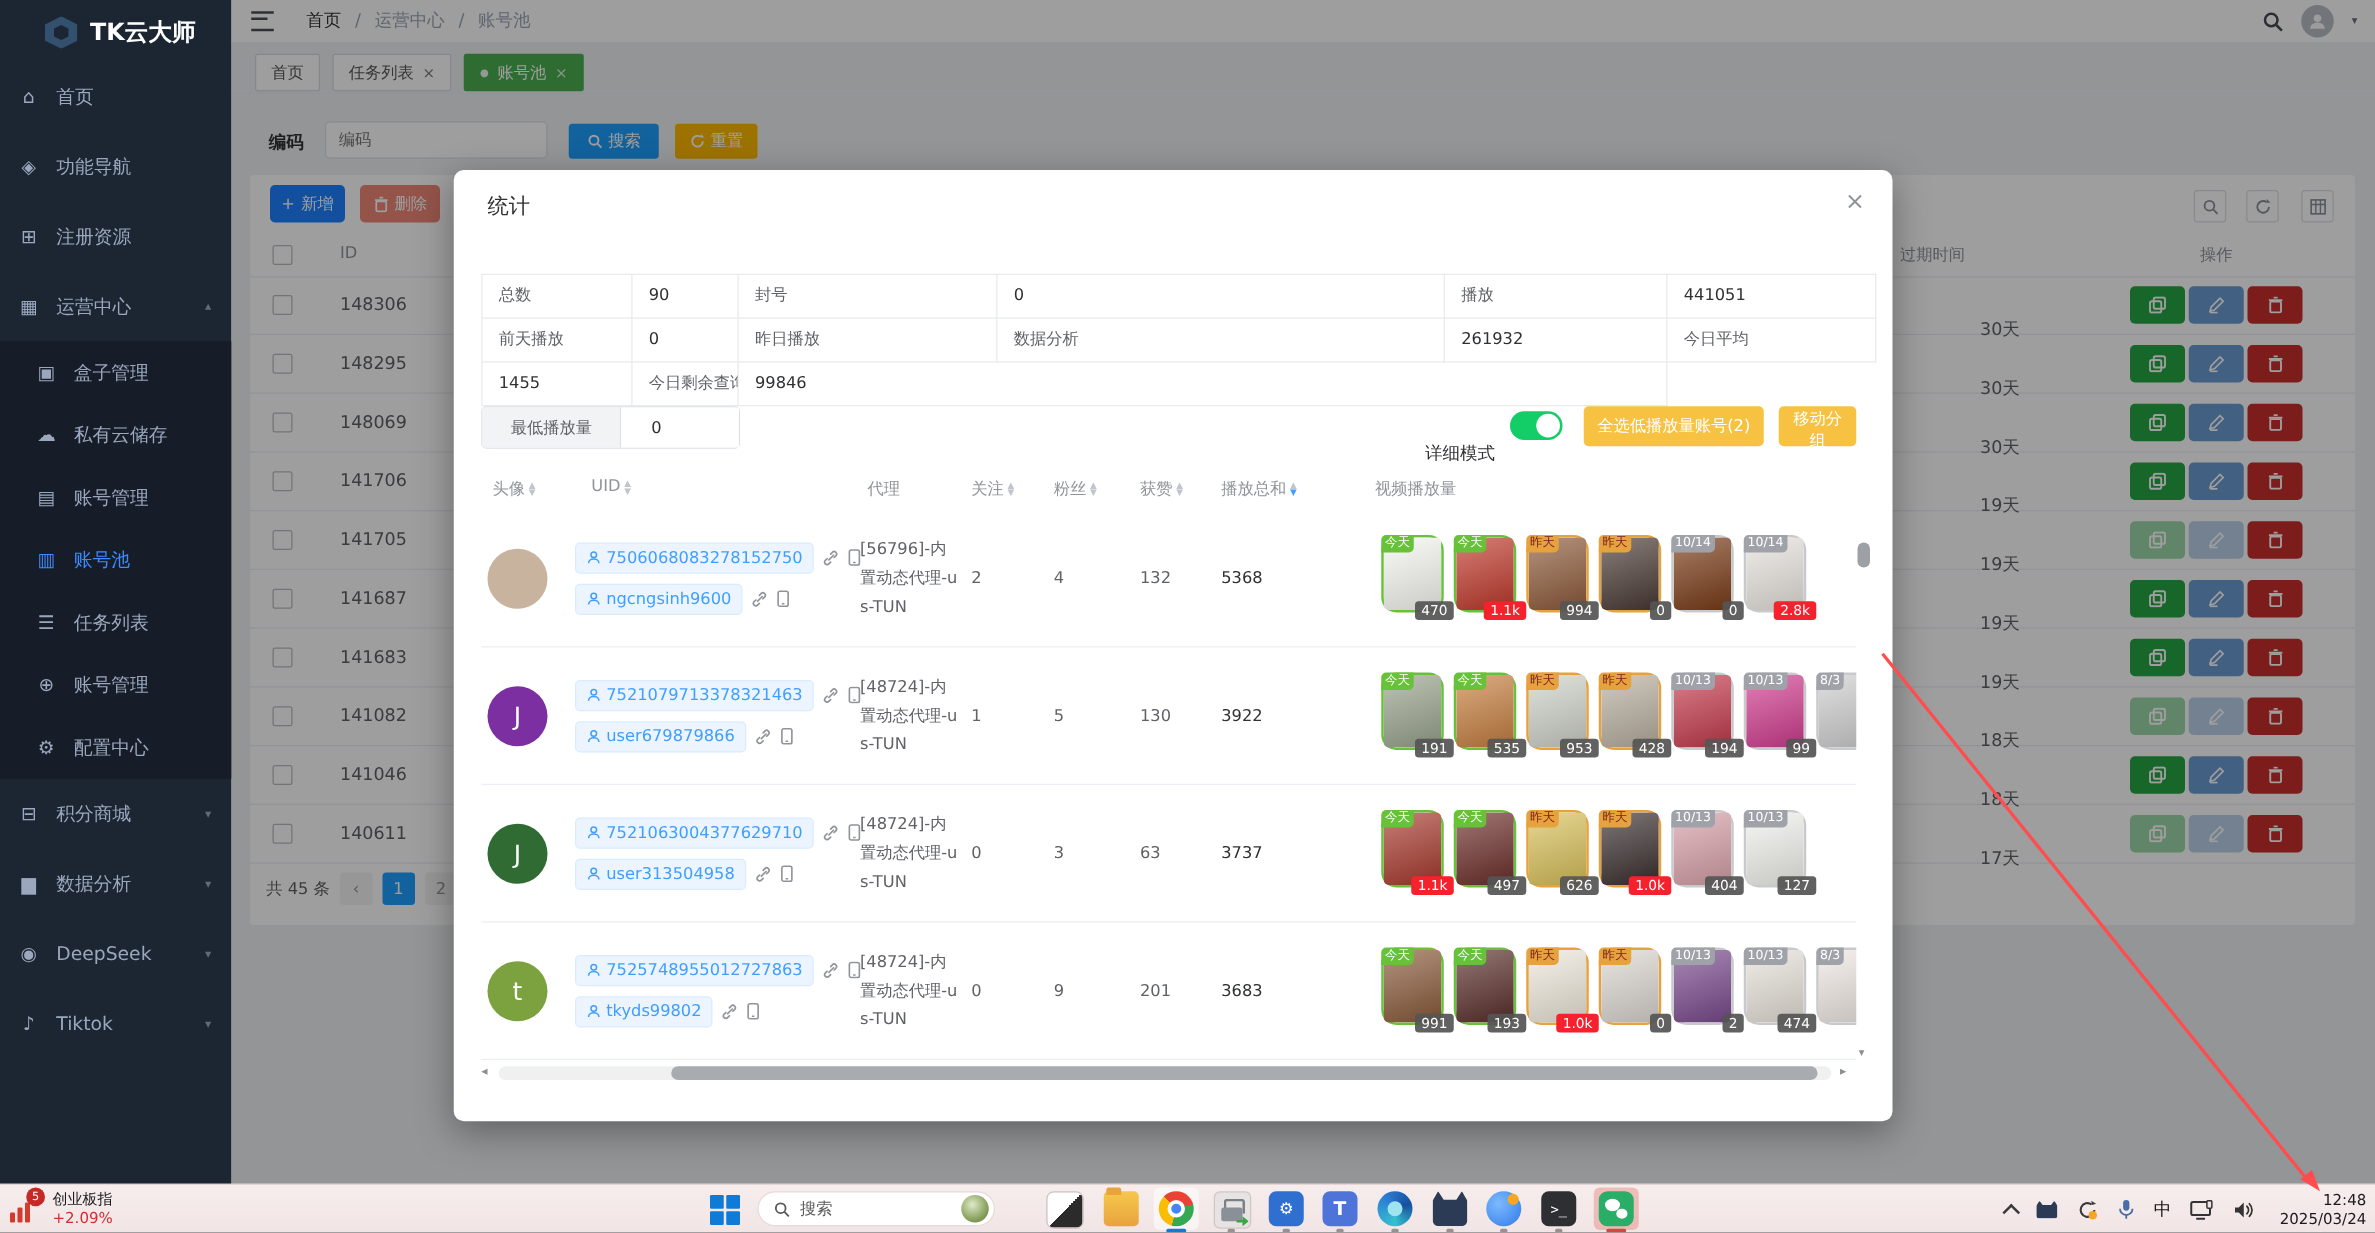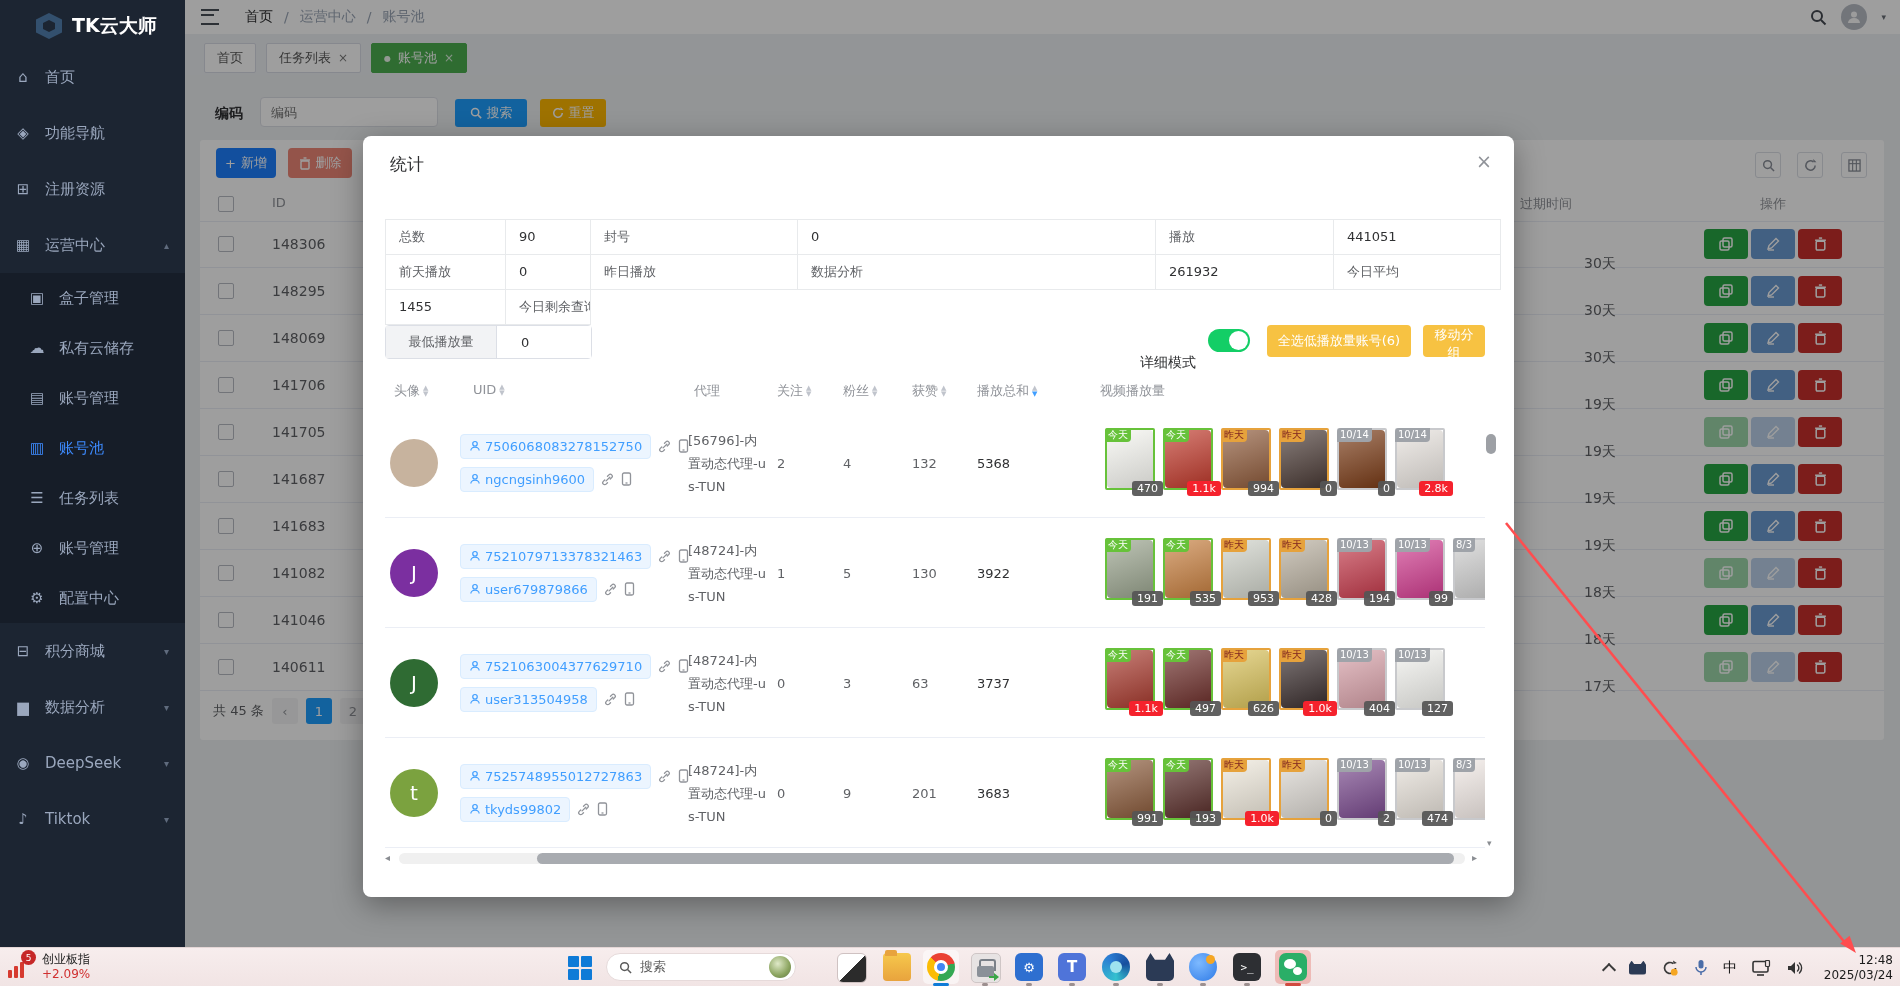--- a/index.html
+++ b/index.html
@@ -98,21 +98,21 @@
   .m-row{position:relative;height:109px;border-bottom:1px solid #ebeef5;width:1100px;}
   .avatar{position:absolute;left:5px;top:50%;transform:translateY(-50%);width:48px;height:48px;border-radius:50%;display:flex;align-items:center;justify-content:center;color:#fff;font-size:20px;background:#999;}
   .uid-col{position:absolute;left:75px;top:50%;transform:translateY(-50%);display:flex;flex-direction:column;gap:8px;}
   .uid-line{display:flex;align-items:center;gap:7px;}
   .chip{display:inline-flex;align-items:center;gap:4px;background:#ecf5ff;border:1px solid #d9ecff;color:#409eff;font-size:13px;padding:4px 8px;border-radius:4px;cursor:pointer;white-space:nowrap;}
   .mini-ic{color:#909399;display:inline-flex;cursor:pointer;}
   .proxy{position:absolute;left:303px;width:82px;top:50%;transform:translateY(-50%);font-size:13px;color:#606266;line-height:23px;word-break:break-all;}
   .num{position:absolute;top:50%;transform:translateY(-50%);font-size:13px;color:#606266;}
   .n1{left:392px;} .n2{left:458px;} .n3{left:527px;} .n4{left:592px;color:#303133;}
   .thumbs{position:absolute;left:720px;top:20px;display:flex;gap:8px;}
-  .thumb{position:relative;width:46px;height:58px;border:2px solid #c8c9cc;border-radius:2px;flex:none;}
+  .thumb{position:relative;width:46px;height:58px;border:2px solid #c8c9cc;border-radius:12px;flex:none;}
   .t-body{position:absolute;inset:0;border-radius:4px;background-image:linear-gradient(160deg,rgba(255,255,255,.35),rgba(0,0,0,.18));}
   .vtag{position:absolute;top:-2px;left:-2px;font-size:10px;line-height:14px;padding:0 3px;border-radius:4px 0 4px 0;color:#fff;background:#9fa3a9;z-index:2;white-space:nowrap;}
   .thumb[data-kind="today"]{border-color:#67c23a;} .thumb[data-kind="today"] .vtag{background:#67c23a;}
   .thumb[data-kind="yday"]{border-color:#e6a23c;} .thumb[data-kind="yday"] .vtag{background:#e6a23c;color:#7a1f1f;}
   .vviews{position:absolute;right:-10px;bottom:-8px;background:rgba(85,85,85,.93);color:#fff;font-size:11px;padding:1px 5px;border-radius:3px;z-index:3;}
   .vviews[data-hot="true"]{background:#f5222d;}
 
   #h-scroll{position:absolute;left:22px;top:716px;width:1100px;height:13px;}
   #h-track{position:absolute;left:14px;top:1px;width:1066px;height:11px;background:#f0f0f0;border-radius:6px;}
   #h-thumb{position:absolute;left:152px;top:1px;width:917px;height:11px;background:#a8abb0;border-radius:6px;cursor:pointer;}
@@ -652,32 +652,33 @@
       <span class="st lab">播放</span>
       <span class="st val">441051</span>
       <span class="st lab">前天播放</span>
       <span class="st val">0</span>
       <span class="st lab">昨日播放</span>
       <span class="st lab">数据分析</span>
       <span class="st val">261932</span>
       <span class="st lab">今日平均</span>
       <span class="st val">1455</span>
       <span class="st lab">今日剩余查询次数</span>
+      <span class="st val wide">99846</span>
     </div>
 
     <div id="minplay">
       <span class="lab">最低播放量</span>
       <input value="0" style="">
     </div>
 
     <span id="detail-label">详细模式</span>
     <span class="switch">
         <i></i>
       </span>
-    <button class="ybtn" id="btn-selectlow">全选低播放量账号(6)</button>
+    <button class="ybtn" id="btn-selectlow">全选低播放量账号(2)</button>
     <button class="ybtn" id="btn-movegroup">移动分组</button>
 
     <div id="m-head">
       <span class="mh" style="left:9px;">
           <span>头像</span>
           <span class="sort">
             <b>▲</b>
             <b>▼</b>
           </span>
         </span>

